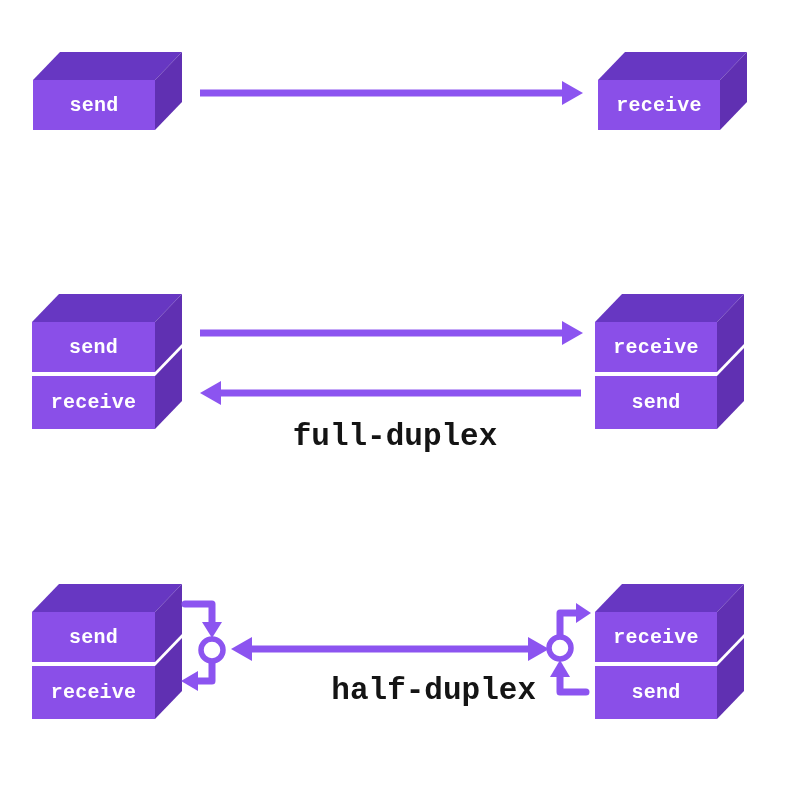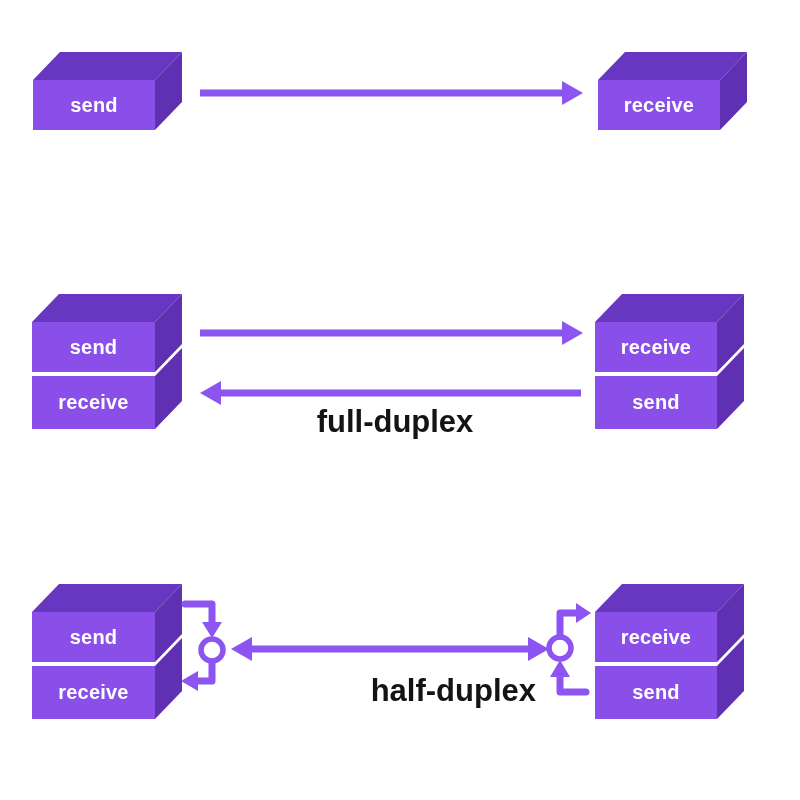--- a/index.html
+++ b/index.html
@@ -1,19 +1,19 @@
 <!DOCTYPE html>
 <html style="--background: #FFFFFF; --box-front: #8A4FE8; --box-top: #6737C2; --box-side: #6030B2; --arrow: #8C54F0; --node-fill: #FFFFFF; --box-text: #FFFFFF; --label-text: #141414;"><head>
 <meta charset="utf-8">
 <style>
   html,body{margin:0;padding:0;background:#fff;}
   .canvas{
     position:relative;width:800px;height:800px;
     background:var(--background,#ffffff);
-    font-family:Liberation Sans, sans-serif;
+    font-family:Liberation Mono, monospace;
     overflow:hidden;
   }
   .canvas svg{position:absolute;left:0;top:0;}
   
   .fF{fill:var(--box-front,#8A4FE8);}
   .fT{fill:var(--box-top,#6737C2);}
   .fS{fill:var(--box-side,#6030B2);}
   
   .aL{stroke:var(--arrow,#8C54F0);stroke-width:7;}
   .aH{fill:var(--arrow,#8C54F0);}
@@ -126,21 +126,21 @@
     </g>
   </svg>
 
   <div class="box-label" style="left:33px;top:80px;width:122px;height:50px;">send</div>
   <div class="box-label" style="left:598px;top:80px;width:122px;height:50px;">receive</div>
 
   <div class="box-label" style="left:32px;top:322px;width:123px;height:50px;">send</div>
   <div class="box-label" style="left:32px;top:376px;width:123px;height:53px;">receive</div>
   <div class="box-label" style="left:595px;top:322px;width:122px;height:50px;">receive</div>
   <div class="box-label" style="left:595px;top:376px;width:122px;height:53px;">send</div>
-  <div class="section-label" style="left:245px;top:404px;width:300px;">full-duplex</div>
+  <div class="section-label" style="left:245px;top:419px;width:300px;">full-duplex</div>
 
   <div class="box-label" style="left:32px;top:612px;width:123px;height:50px;">send</div>
   <div class="box-label" style="left:32px;top:666px;width:123px;height:53px;">receive</div>
   <div class="box-label" style="left:595px;top:612px;width:122px;height:50px;">receive</div>
   <div class="box-label" style="left:595px;top:666px;width:122px;height:53px;">send</div>
   <div class="section-label" style="left:236px;top:673px;width:300px;text-align:right;">half-duplex</div>
 
 </div>
 
 </body></html>

